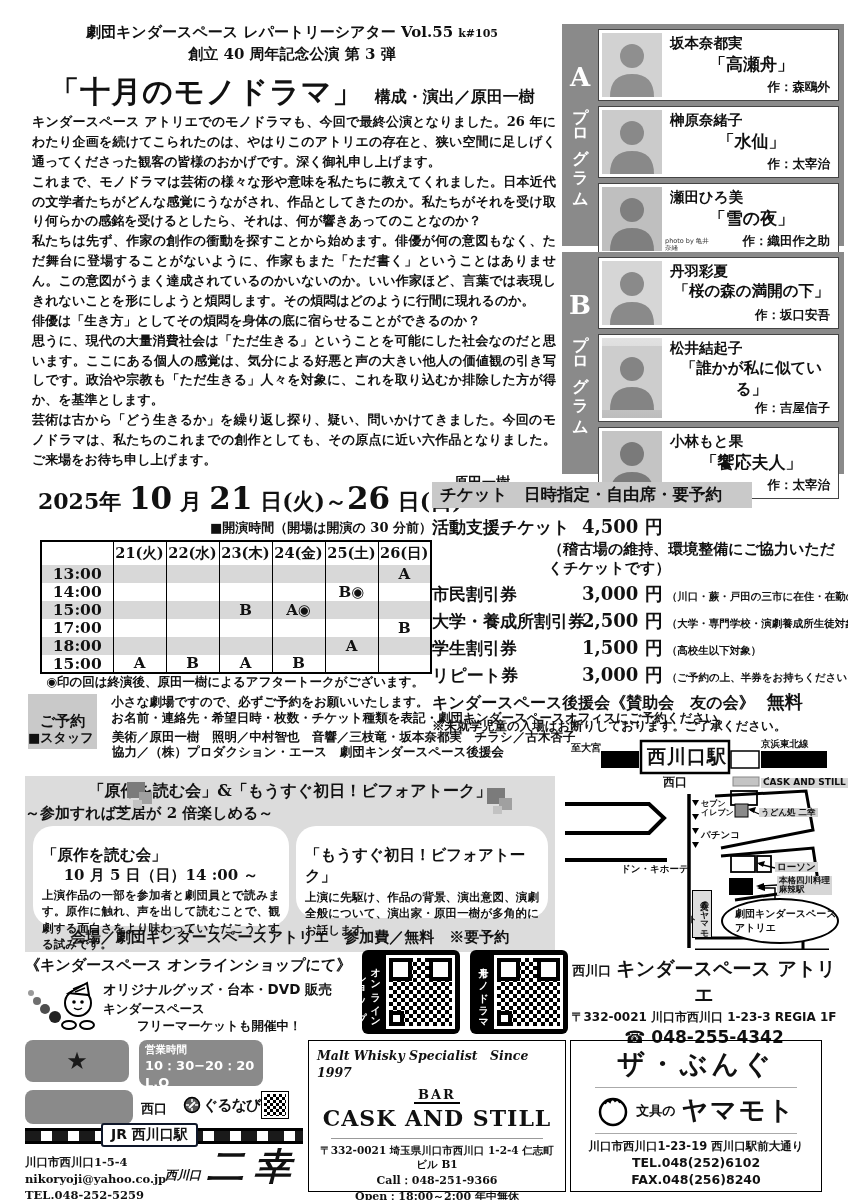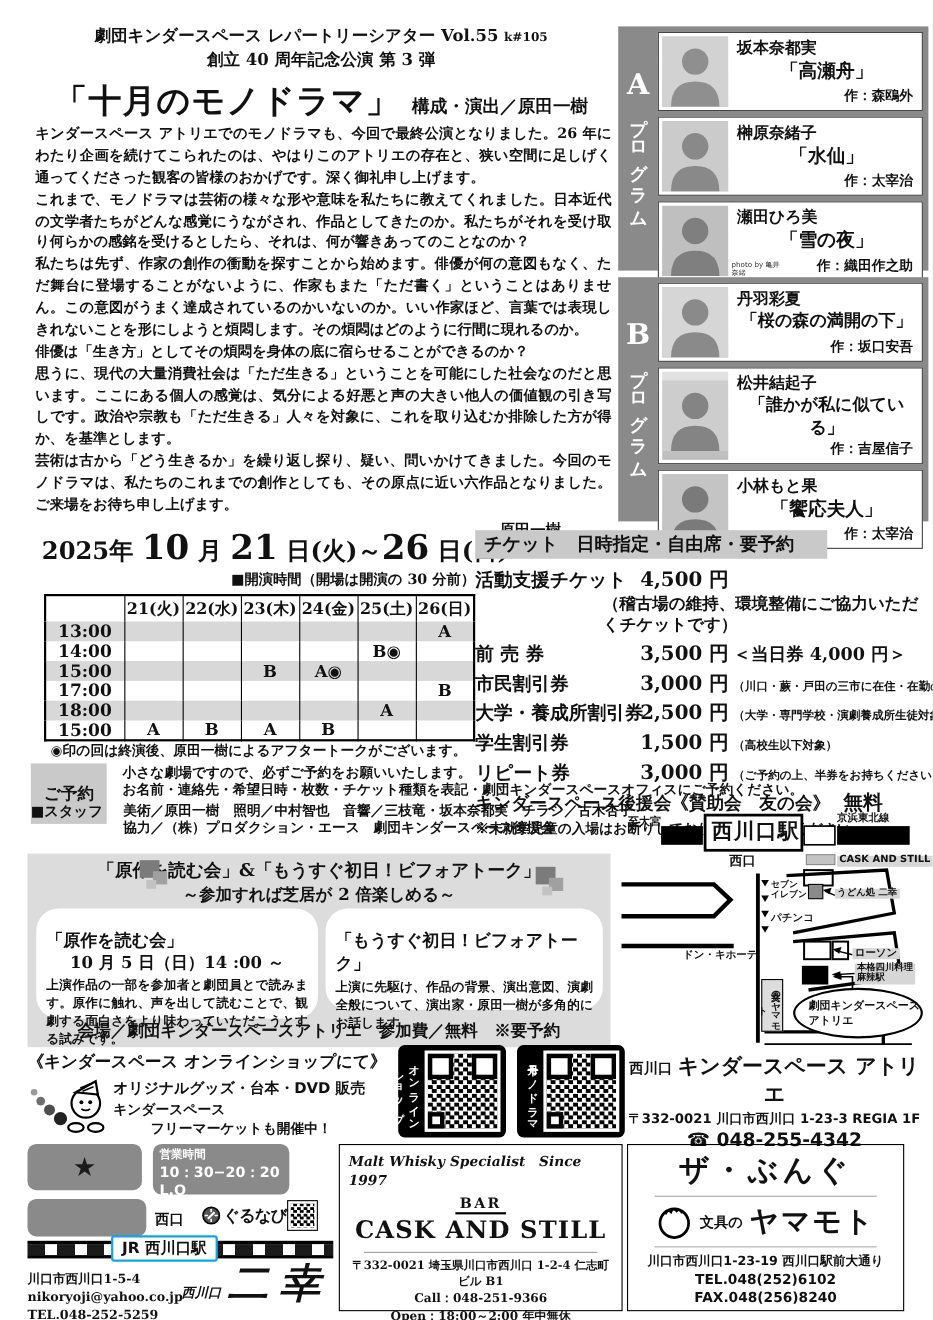--- a/index.html
+++ b/index.html
@@ -75,21 +75,21 @@
   .staff-lines { font-size:12.5px; font-weight:700; line-height:1.22; }
 
   
   .events { left:25px; top:776px; width:530px; height:176px; background:#dcdcdc; }
   .ev-squares { position:absolute; width:30px; height:28px; }
   .ev-squares i { position:absolute; display:block; }
   .sq1 { width:18px; height:16px; background:#7b7b7b; left:0; top:0; }
   .sq2 { width:13px; height:12px; background:#a0a0a0; left:12px; top:10px; }
   .sq3 { width:9px; height:8px; background:#c2c2c2; left:6px; top:18px; }
   .ev-h1 { text-align:center; font-size:16px; font-weight:700; padding-top:5px; }
-  .ev-h2 { text-align:center; font-size:15px; font-weight:700; margin-top:2px; }
+  .ev-h2 { text-align:left; font-size:15px; font-weight:700; margin-top:2px; }
   .ev-box { position:absolute; background:#fff; border-radius:20px; padding:19px 9px; }
   .ev-box-l { left:8px; top:50px; width:256px; height:100px; }
   .ev-box-r { left:271px; top:50px; width:252px; height:92px; }
   .ev-title { font-size:15.5px; font-weight:700; }
   .ev-dt { font-size:15px; font-weight:700; text-align:center; }
   .ev-body { font-size:11.5px; font-weight:700; line-height:1.42; text-align:justify; margin-top:2px; }
   .ev-foot { position:absolute; bottom:5px; width:100%; text-align:center; font-size:15px; font-weight:700; }
 
   
   .shop { left:25px; top:956px; width:332px; }
@@ -133,21 +133,21 @@
   .gb1 { left:0; top:0; width:104px; height:42px; text-align:center; }
   .gb1 span { font-size:24px; line-height:42px; color:#1a1a1a; }
   .gb2 { left:0; top:50px; width:108px; height:34px; }
   .hours { left:114px; top:0; width:124px; height:46px; background:#8a8a8a; border-radius:8px; color:#fff;
            font-weight:700; padding:3px 6px; }
   .hours .h1 { font-size:10.5px; } .hours .h2 { font-size:13px; } .hours .h3 { font-size:10.5px; text-align:right; }
   .nishiguchi { left:116px; top:60px; font-size:13px; font-weight:700; }
   .guru { left:158px; top:52px; display:flex; align-items:center; gap:2px; }
   .guru-name { font-size:15px; font-weight:900; letter-spacing:-1px; }
   .rail { left:0; top:88px; width:278px; height:16px; background:repeating-linear-gradient(90deg,#1a1a1a 0 16px,#fff 16px 27px); border-top:3px solid #000; border-bottom:3px solid #000; }
-  .jrbox { left:76px; top:83px; background:#fff; border:2px solid #0ea5e9; border-radius:3px; padding:1px 8px;
+  .jrbox { left:76px; top:83px; background:#fff; border:2px solid #0f172a; border-radius:3px; padding:1px 8px;
            font-size:14px; font-weight:700; }
   .ad1-addr { left:0; top:114px; font-size:11.5px; font-weight:600; line-height:1.45; font-family:"DejaVu Serif",serif; }
   .niko { right:2px; bottom:0; text-align:right; }
   .niko-pre { font-size:12px; font-weight:700; font-style:italic; margin-right:6px; }
   .niko-name { font-size:37px; font-weight:700; font-style:italic; letter-spacing:10px; font-family:"DejaVu Serif",serif; }
 
   .ad2 { left:308px; top:1040px; width:258px; height:152px; border:1.5px solid #000; padding:7px 8px; text-align:center; }
   .cask-tag { font-size:12.5px; font-style:italic; font-weight:600; text-align:left; }
   .cask-bar { display:inline-block; font-size:13px; font-weight:700; letter-spacing:2px; border-bottom:2px solid #000; margin-top:7px; padding:0 4px; }
   .cask-name { font-size:22px; font-weight:700; letter-spacing:1px; margin-top:1px; }
@@ -382,25 +382,20 @@
   <div class="abs aftertalk">◉印の回は終演後、原田一樹によるアフタートークがございます。</div>
 
   <div class="abs tickets">
     <div class="t-head">チケット　日時指定・自由席・要予約</div>
     <div class="t-body">
       <div class="t-row">
         <span class="t-label">活動支援チケット</span>
         <span class="t-price">4,500 円</span>
       </div>
       <div class="t-subnote">（稽古場の維持、環境整備にご協力いただくチケットです）</div>
-      <div class="t-row">
-        <span class="t-label">前 売 券</span>
-        <span class="t-price">3,500 円</span>
-        <span class="t-note big">＜当日券 4,000 円＞</span>
-      </div>
       <div class="t-row">
         <span class="t-label">市民割引券</span>
         <span class="t-price">3,000 円</span>
         <span class="t-note">（川口・蕨・戸田の三市に在住・在勤の方）</span>
       </div>
       <div class="t-row">
         <span class="t-label">大学・養成所割引券</span>
         <span class="t-price">2,500 円</span>
         <span class="t-note">（大学・専門学校・演劇養成所生徒対象）</span>
       </div>

